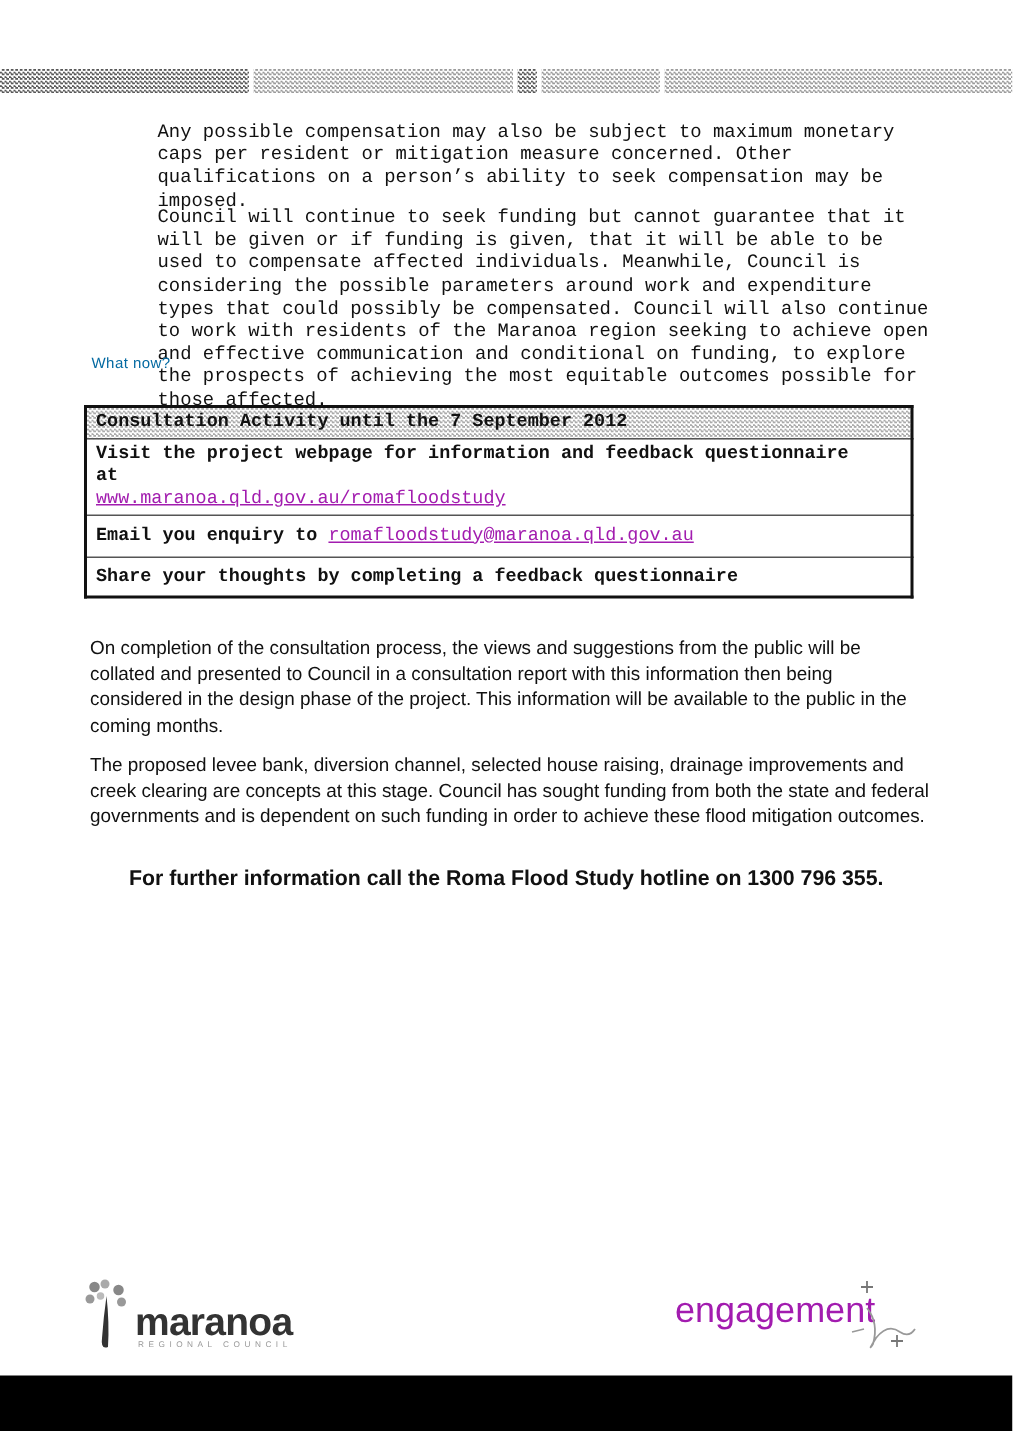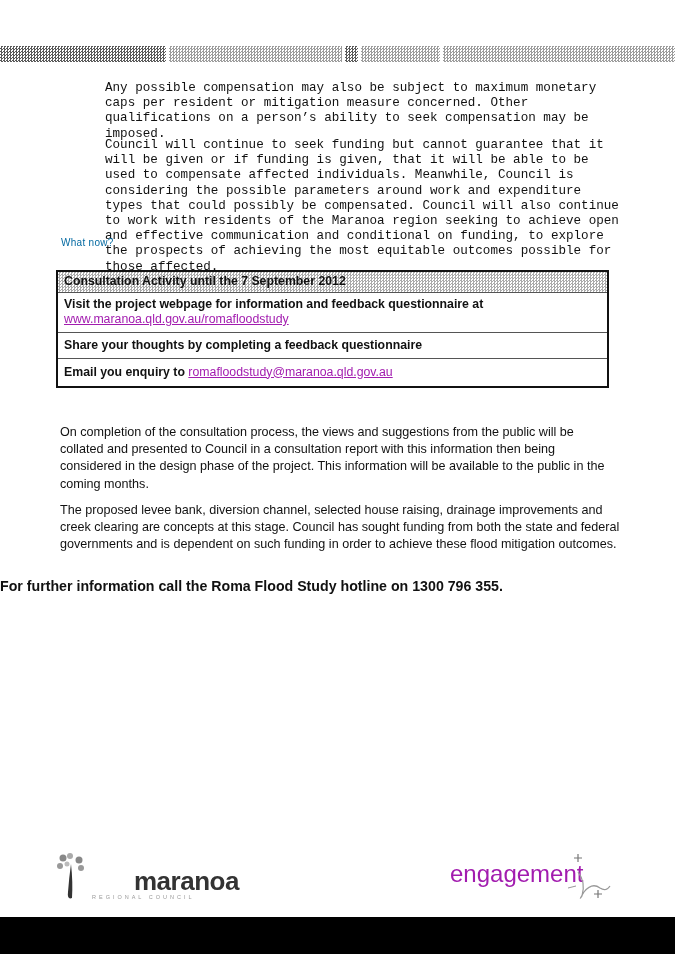--- a/index.html
+++ b/index.html
@@ -10,28 +10,28 @@
          background-image: repeating-conic-gradient(#222 0% 25%, #fff 0% 50%);
          background-size:3px 3px; }
   .seg.dark { opacity:0.75; }
   .seg.light { opacity:0.45; }
   .para { position:absolute; font-size:12.6px; line-height:15.2px; margin:0; }
   .indent { left:105px; width:515px;font-family:Liberation Mono, monospace; }
   .full { left:60px; width:560px; line-height:17.2px; }
   .heading { position:absolute; left:61px; top:237px; font-size:10px; color:#0369a1; letter-spacing:0.3px; }
   table.consult { position:absolute; left:56px; top:270px; width:553px; border-collapse:collapse;
                   border:2px solid #111; font-size:12.3px; font-weight:bold; }
-  table.consult td { border-top:1px solid #555; padding:2px 20px 3px 6px; line-height:15px; }
+  table.consult td { border-top:1px solid #555; padding:2px 20px 3px 6px; line-height:15px;font-family:Liberation Mono, monospace; }
   .hdr td { background-image: repeating-conic-gradient(#aaa 0% 25%, #fff 0% 50%); background-size:3px 3px;
             height:13px; padding-top:1px; padding-bottom:1px; }
   .link { font-weight:normal; text-decoration:underline; color:#a21caf; }
-  .callout { position:absolute; left:0; width:675px; top:578px; text-align:left; font-weight:bold; font-size:14.2px; }
+  .callout { position:absolute; left:0; width:675px; top:578px; text-align:center; font-weight:bold; font-size:14.2px; }
   .footer-bar { position:absolute; left:0; top:917px; width:675px; height:37px; background:#000; }
   .logo-maranoa { position:absolute; left:55px; top:852px; width:150px; height:52px; }
-  .mword { position:absolute; left:35px; top:14px; font-size:26px; font-weight:bold; color:#333; letter-spacing:-0.5px;margin-left:44px; }
+  .mword { position:absolute; left:35px; top:14px; font-size:26px; font-weight:bold; color:#333; letter-spacing:-0.5px; }
   .msub { position:absolute; left:37px; top:42px; font-size:5.5px; color:#999; letter-spacing:3px; }
   .logo-eng { position:absolute; left:450px; top:852px; width:170px; height:54px; }
   .eword { position:absolute; left:0; top:8px; font-size:24px; color:#a21caf; }
 </style>
 </head>
 <body>
 
 <div class="topbar">
   <div class="seg dark" style="left:0;width:166px"></div>
   <div class="seg light" style="left:169px;width:173px"></div>
@@ -50,27 +50,27 @@
       <tr class="hdr">
     <td>Consultation Activity until the 7 September 2012</td>
   </tr>
   <tr>
     <td style="height:34px">
       <span>Visit the project webpage for  information and feedback questionnaire at</span><br>
       <a class="link">www.maranoa.qld.gov.au/romafloodstudy</a>
     </td>
   </tr>
   <tr>
-    <td style="height:20px">Share your thoughts by completing a feedback questionnaire</td>
-  </tr>
-  <tr>
     <td style="height:22px">
       <span>Email you enquiry to </span>
       <a class="link">romafloodstudy@maranoa.qld.gov.au</a>
     </td>
+  </tr>
+  <tr>
+    <td style="height:20px">Share your thoughts by completing a feedback questionnaire</td>
   </tr>
 </tbody>
   </table>
 
 <p class="para full" style="top:424px">On completion of the consultation process, the views and suggestions from the public will be collated and presented to Council in a consultation report with this information then being considered in the design phase of the project. This information will be available to the public in the coming months.</p>
 <p class="para full" style="top:502px">The proposed levee bank, diversion channel, selected house raising, drainage improvements and creek clearing are concepts at this stage. Council has sought funding from both the state and federal governments and is dependent on such funding in order to achieve these flood mitigation outcomes.</p>
 
 <div class="callout">For further information call the Roma Flood Study hotline on 1300 796 355.</div>
 
 <div class="logo-maranoa">

